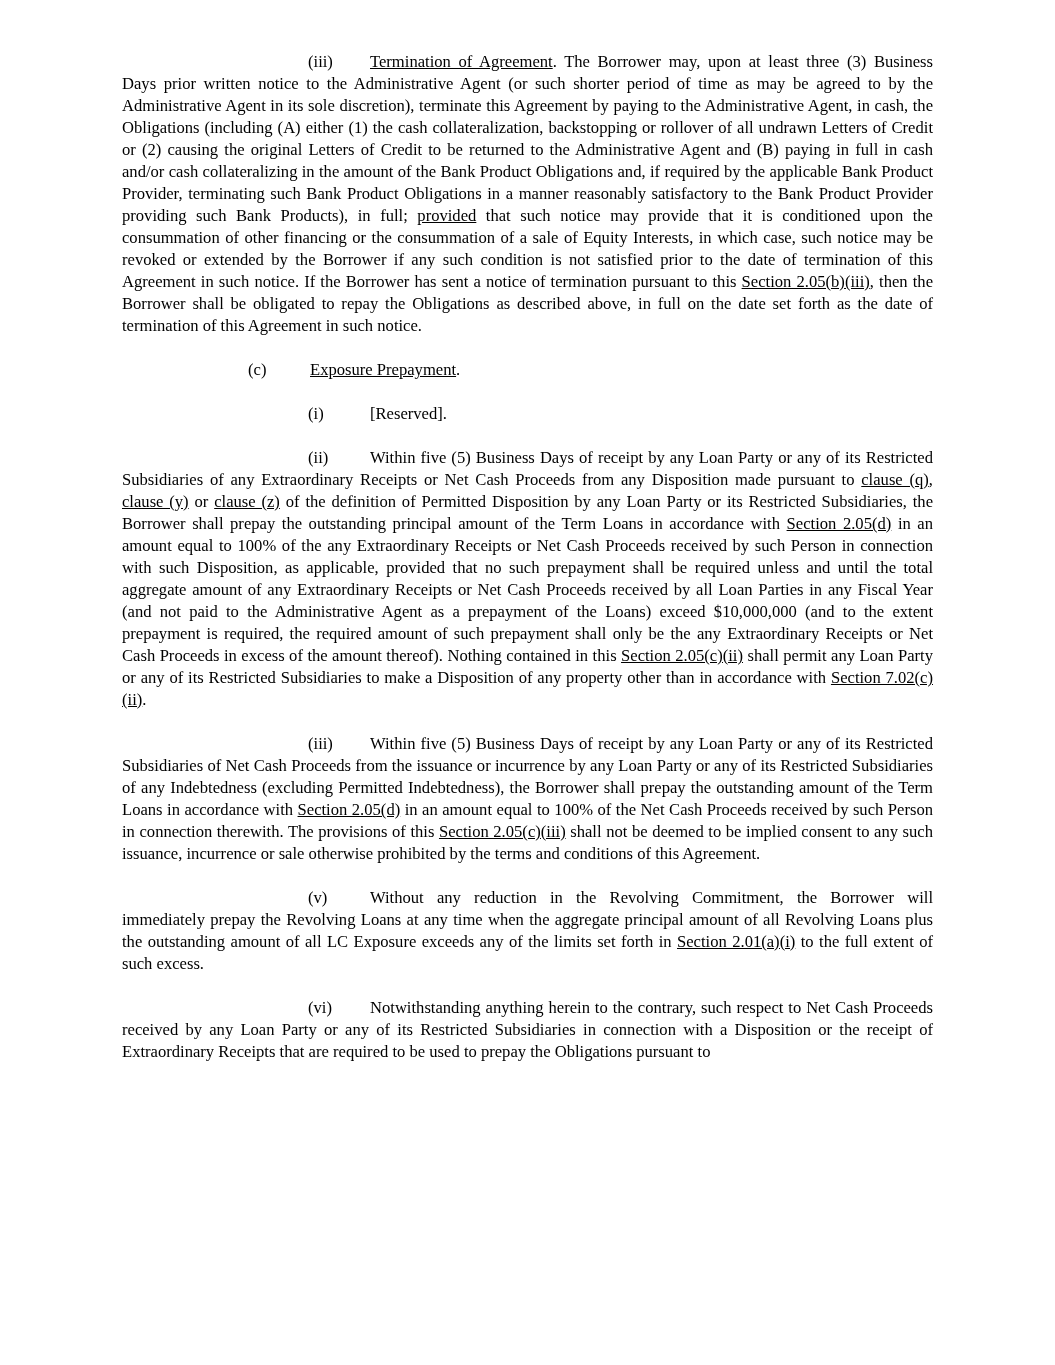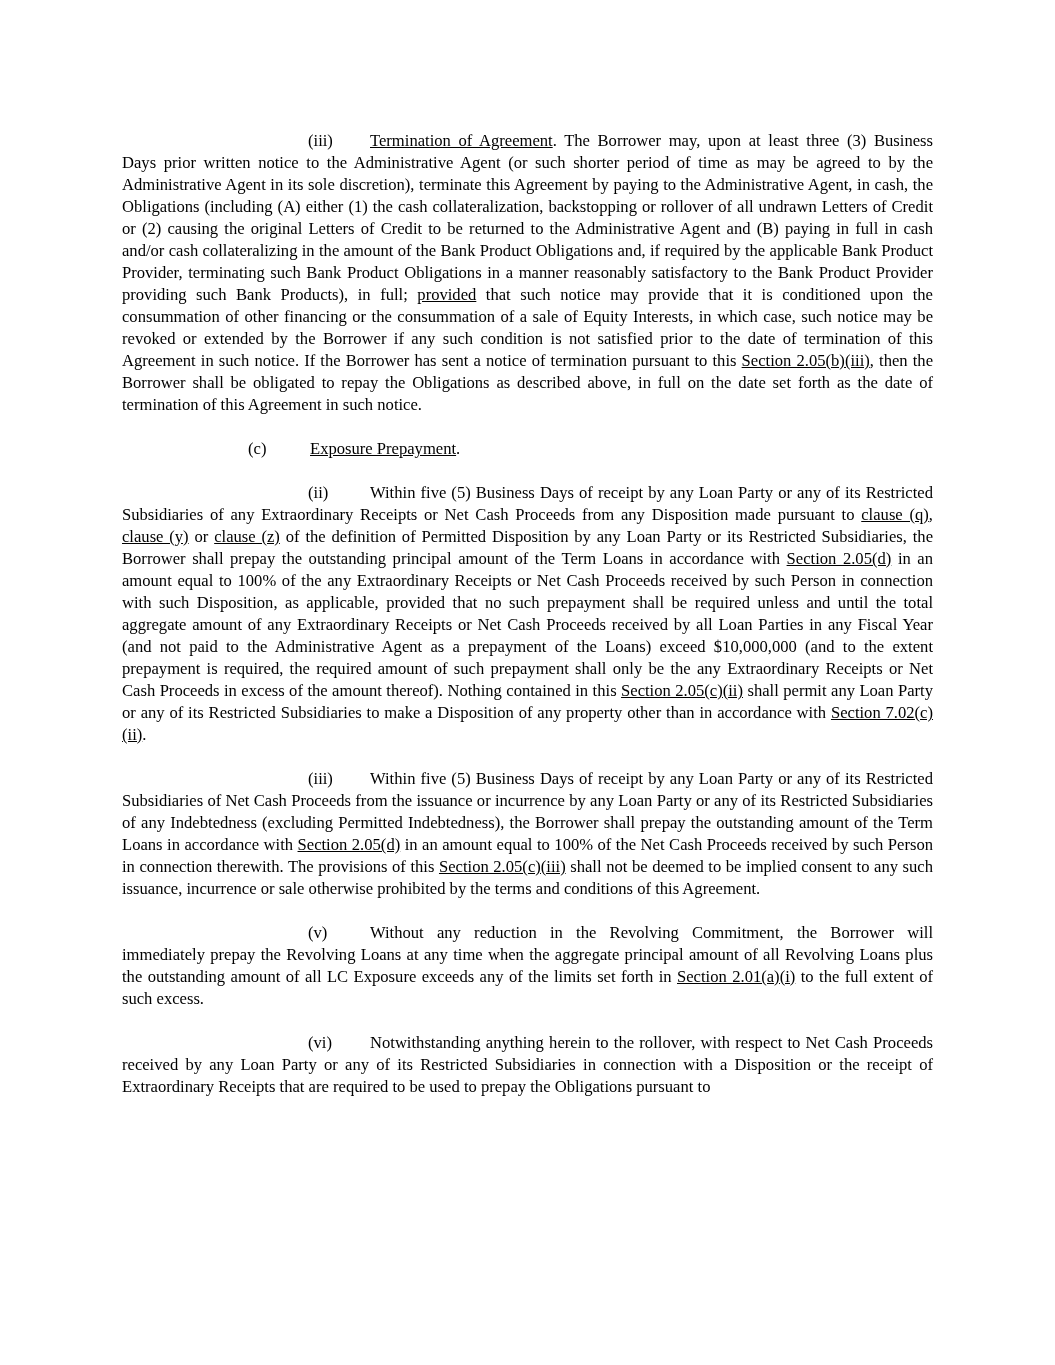--- a/index.html
+++ b/index.html
@@ -4,28 +4,28 @@
 <style>
   html, body {
     margin: 0;
     padding: 0;
     background: #ffffff;
   }
   .page {
     position: relative;
     width: 1055px;
     height: 1102px;
-    margin: 12px auto;
+    margin: 0 auto;
     background: #ffffff;
     color: #000000;
     font-family: "Liberation Serif", "DejaVu Serif", serif;
     font-size: 16.6px;
     line-height: 22px;
     box-sizing: border-box;
-    padding: 118px 122px 0 122px;
+    padding: 51px 122px 0 122px;
     overflow: hidden;
   }
   .para {
     text-align: justify;
     margin: 0 0 22px 0;
   }
   
   .l1 { text-indent: 126px; }
   .l2 { text-indent: 186px; }
   .marker {
@@ -47,25 +47,26 @@
 </style>
 </head>
 <body>
 
 <div class="page">
 
   <p class="para l2"><span class="marker">(iii)</span><span><span class="u">Termination of Agreement</span><span>.  The Borrower may, upon at least three (3) Business Days prior written notice to the Administrative Agent (or such shorter period of time as may be agreed to by the Administrative Agent in its sole discretion), terminate this Agreement by paying to the Administrative Agent, in cash, the Obligations (including (A) either (1) the cash collateralization, backstopping or rollover of all undrawn Letters of Credit or (2) causing the original Letters of Credit to be returned to the Administrative Agent and (B) paying in full in cash and/or cash collateralizing in the amount of the Bank Product Obligations and, if required by the applicable Bank Product Provider, terminating such Bank Product Obligations in a manner reasonably satisfactory to the Bank Product Provider providing such Bank Products), in full; </span><span class="u">provided</span><span> that such notice may provide that it is conditioned upon the consummation of other financing or the consummation of a sale of Equity Interests, in which case, such notice may be revoked or extended by the Borrower if any such condition is not satisfied prior to the date of termination of this Agreement in such notice.  If the Borrower has sent a notice of termination pursuant to this </span><span class="u">Section 2.05(b)(iii)</span><span>, then the Borrower shall be obligated to repay the Obligations as described above, in full on the date set forth as the date of termination of this Agreement in such notice.</span></span></p>
 
   <p class="para l1"><span class="marker">(c)</span><span><span class="u">Exposure Prepayment</span><span>.</span></span></p>
 
+  <p class="para l2"><span class="marker">(i)</span><span><span>[Reserved].</span></span></p>
 
   <p class="para l2"><span class="marker">(ii)</span><span><span>Within five (5) Business Days of receipt by any Loan Party or any of its Restricted Subsidiaries of any Extraordinary Receipts or Net Cash Proceeds from any Disposition made pursuant to </span><span class="u">clause (q)</span><span>, </span><span class="u">clause (y)</span><span> or </span><span class="u">clause (z)</span><span> of the definition of Permitted Disposition by any Loan Party or its Restricted Subsidiaries, the Borrower shall prepay the outstanding principal amount of the Term Loans in accordance with </span><span class="u">Section 2.05(d)</span><span> in an amount equal to 100% of the any Extraordinary Receipts or Net Cash Proceeds received by such Person in connection with such Disposition, as applicable, provided that no such prepayment shall be required unless and until the total aggregate amount of any Extraordinary Receipts or Net Cash Proceeds received by all Loan Parties in any Fiscal Year (and not paid to the Administrative Agent as a prepayment of the Loans) exceed $10,000,000 (and to the extent prepayment is required, the required amount of such prepayment shall only be the any Extraordinary Receipts or Net Cash Proceeds in excess of the amount thereof).  Nothing contained in this </span><span class="u">Section 2.05(c)(ii)</span><span> shall permit any Loan Party or any of its Restricted Subsidiaries to make a Disposition of any property other than in accordance with </span><span class="u">Section 7.02(c)(ii)</span><span>.</span></span></p>
 
   <p class="para l2"><span class="marker">(iii)</span><span><span>Within five (5) Business Days of receipt by any Loan Party or any of its Restricted Subsidiaries of Net Cash Proceeds from the issuance or incurrence by any Loan Party or any of its Restricted Subsidiaries of any Indebtedness (excluding Permitted Indebtedness), the Borrower shall prepay the outstanding amount of the Term Loans in accordance with </span><span class="u">Section 2.05(d)</span><span> in an amount equal to 100% of the Net Cash Proceeds received by such Person in connection therewith.  The provisions of this </span><span class="u">Section 2.05(c)(iii)</span><span> shall not be deemed to be implied consent to any such issuance, incurrence or sale otherwise prohibited by the terms and conditions of this Agreement.</span></span></p>
 
 
   <p class="para l2"><span class="marker">(v)</span><span><span>Without any reduction in the Revolving Commitment, the Borrower will immediately prepay the Revolving Loans at any time when the aggregate principal amount of all Revolving Loans plus the outstanding amount of all LC Exposure exceeds any of the limits set forth in </span><span class="u">Section 2.01(a)(i)</span><span> to the full extent of such excess.</span></span></p>
 
-  <p class="para l2"><span class="marker">(vi)</span><span><span>Notwithstanding anything herein to the rollover, with respect to Net Cash Proceeds received by any Loan Party or any of its Restricted Subsidiaries in connection with a Disposition or the receipt of Extraordinary Receipts that are required to be used to prepay the Obligations pursuant to</span></span></p>
+  <p class="para l2"><span class="marker">(vi)</span><span><span>Notwithstanding anything herein to the contrary, such respect to Net Cash Proceeds received by any Loan Party or any of its Restricted Subsidiaries in connection with a Disposition or the receipt of Extraordinary Receipts that are required to be used to prepay the Obligations pursuant to</span></span></p>
 
   <div class="page-num">78</div>
 
 </div>
 
 </body></html>

